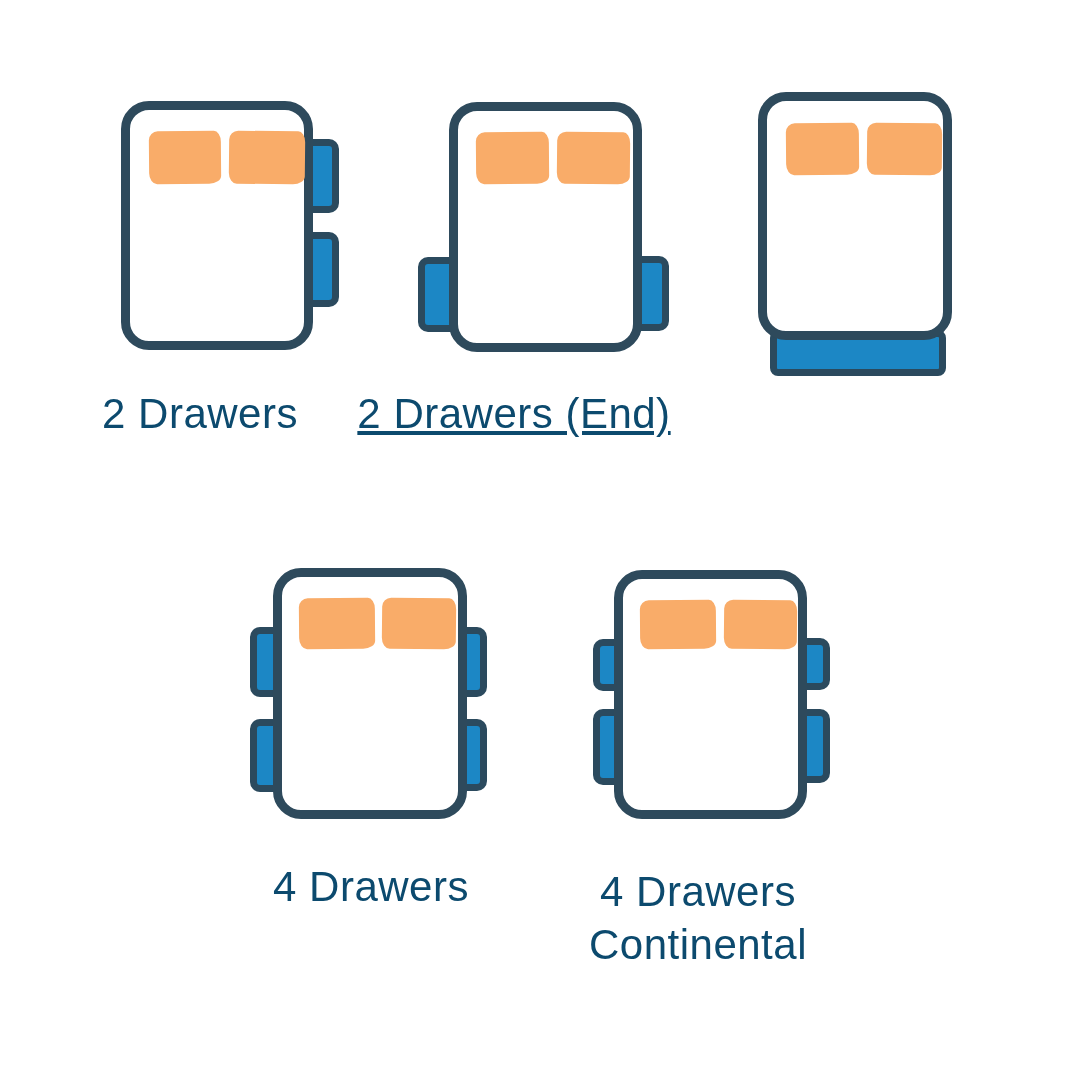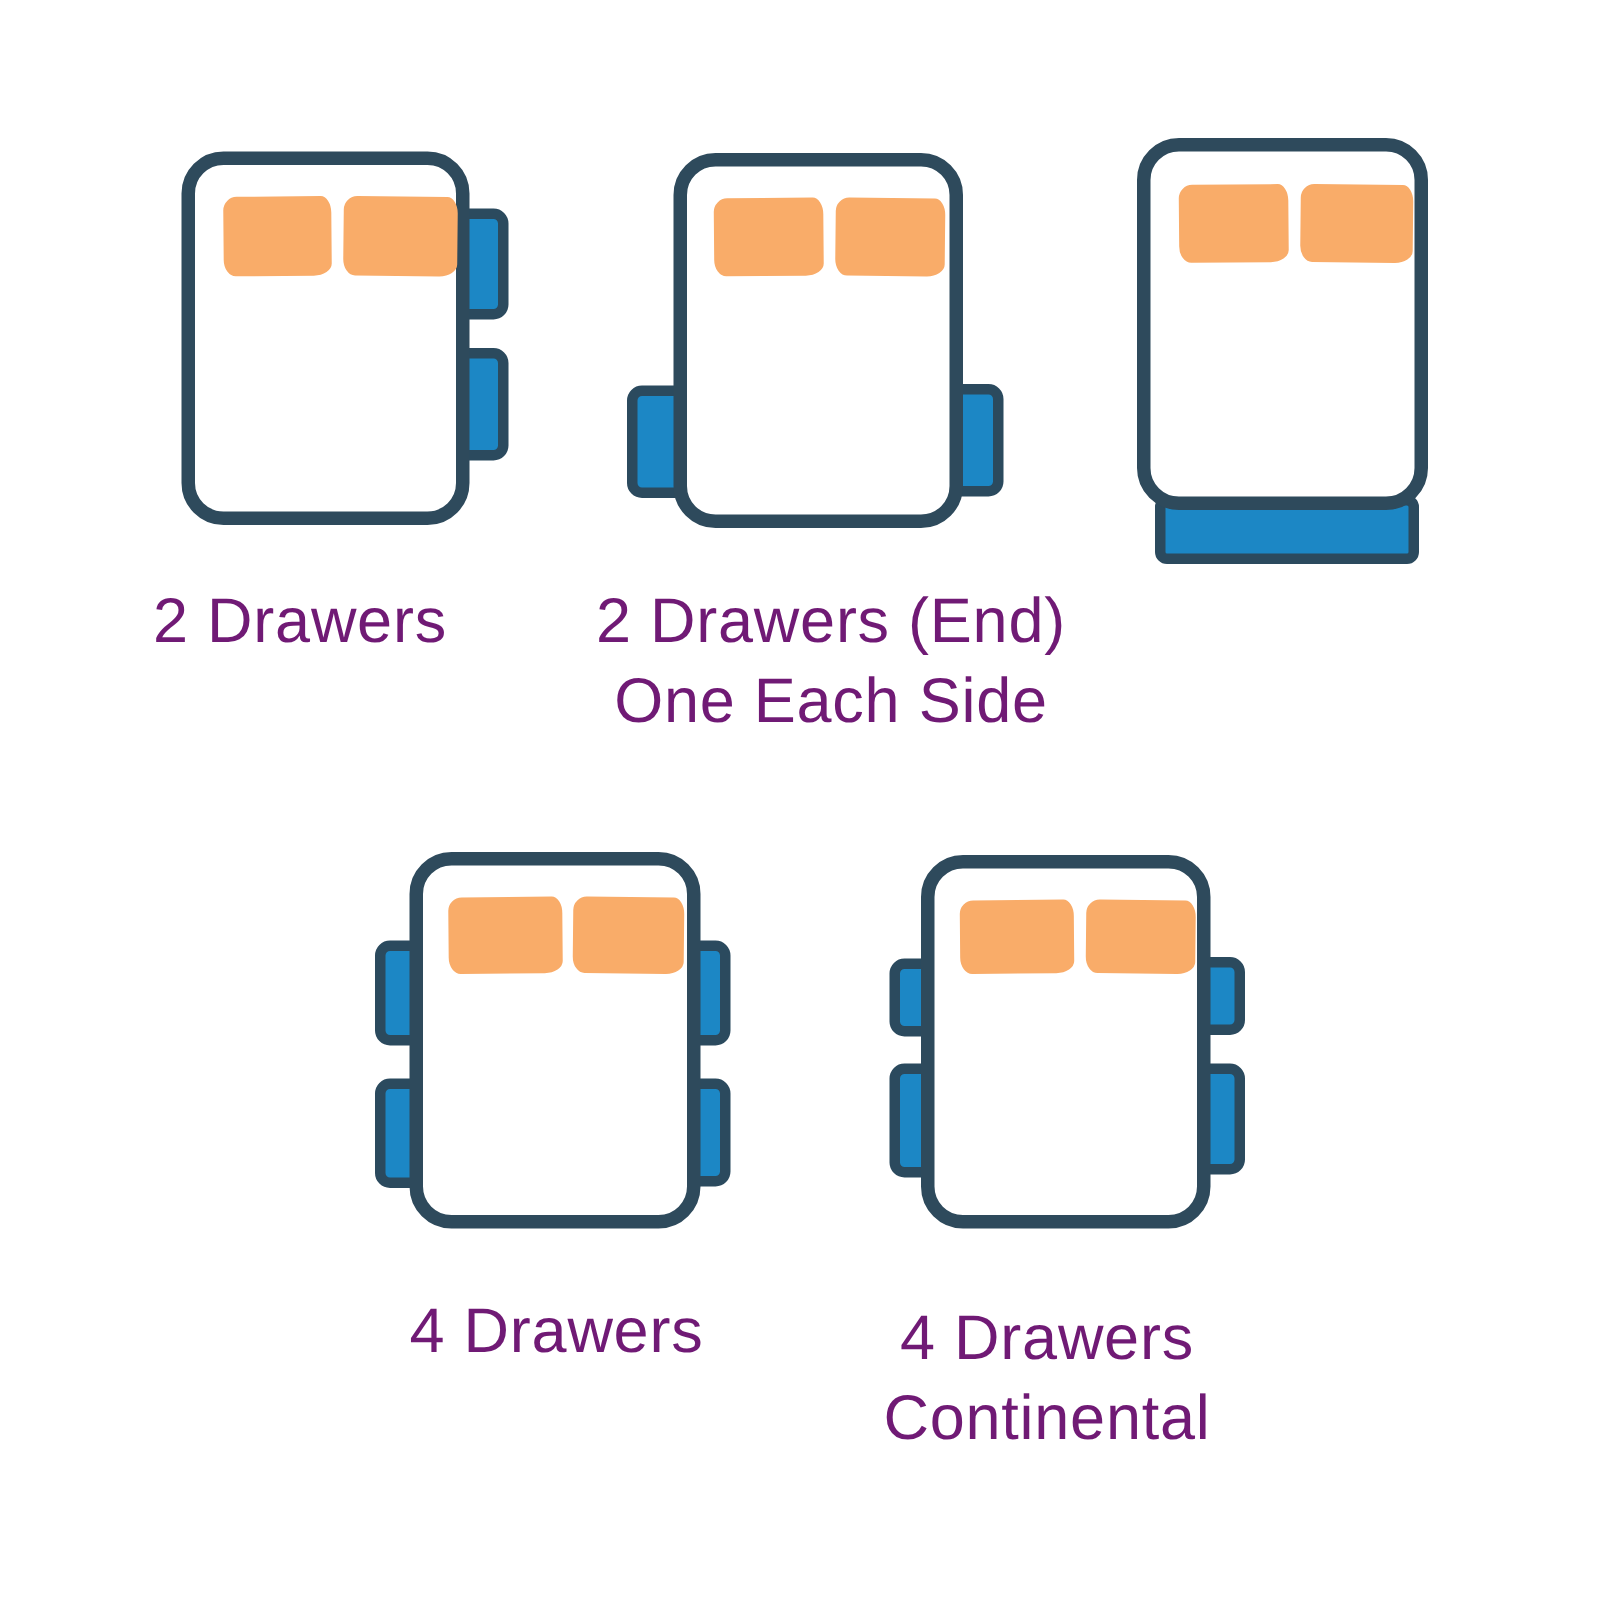--- a/index.html
+++ b/index.html
@@ -39,21 +39,21 @@
     position: absolute;
     z-index: 1;
     background: #1c87c5;
     border: 7px solid #2b4a5e;
     border-radius: 10px;
     box-sizing: border-box;
   }
   .label {
     position: absolute;
     text-align: center;
-    color: #701a75;
+    color: #0c4a6e;
     font-size: 42px;
     line-height: 1.26;
     letter-spacing: 0.5px;
   }
 </style>
 </head>
 <body>
 
 <div class="canvas">
 
@@ -70,23 +70,22 @@
   </div>
 
   <div class="figure" style="left:449px; top:102px; width:193px; height:250px;">
     <div class="drawer" style="left:-31px; top:155px; width:52px; height:75px;"></div>
     <div class="drawer" style="right:-27px; top:154px; width:52px; height:75px;"></div>
     <div class="bed">
       <div class="pillow left" style="left:18px; top:21px; width:73px; height:52px;"></div>
       <div class="pillow right" style="left:99px; top:21px; width:73px; height:52px;"></div>
     </div>
   </div>
-  <div class="label" style="left:384px; top:388px; width:340px;">
+  <div class="label" style="left:344px; top:388px; width:340px;text-decoration:underline;">
     <div>2 Drawers (End)</div>
-    <div>One Each Side</div>
   </div>
 
   <div class="figure" style="left:758px; top:92px; width:194px; height:248px;">
     <div class="drawer" style="left:12px; bottom:-36px; width:176px; height:46px; border-radius:8px;"></div>
     <div class="bed">
       <div class="pillow left" style="left:19px; top:22px; width:73px; height:52px;"></div>
       <div class="pillow right" style="left:100px; top:22px; width:75px; height:52px;"></div>
     </div>
   </div>
 

